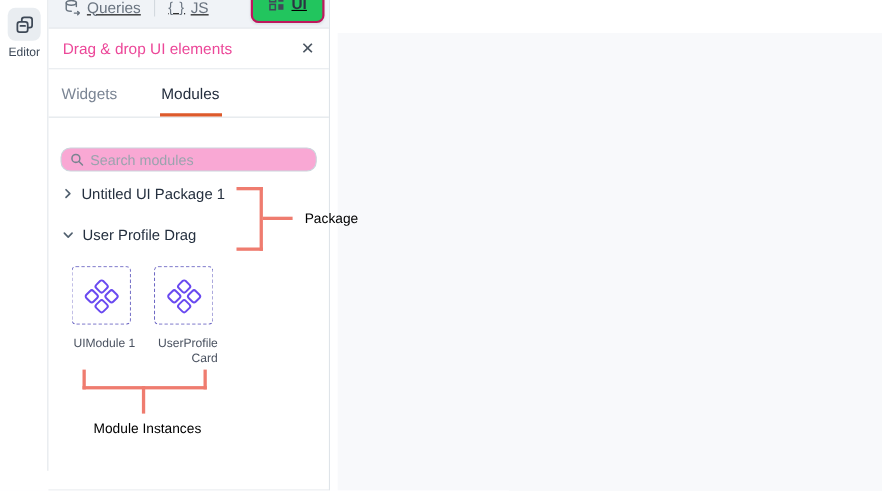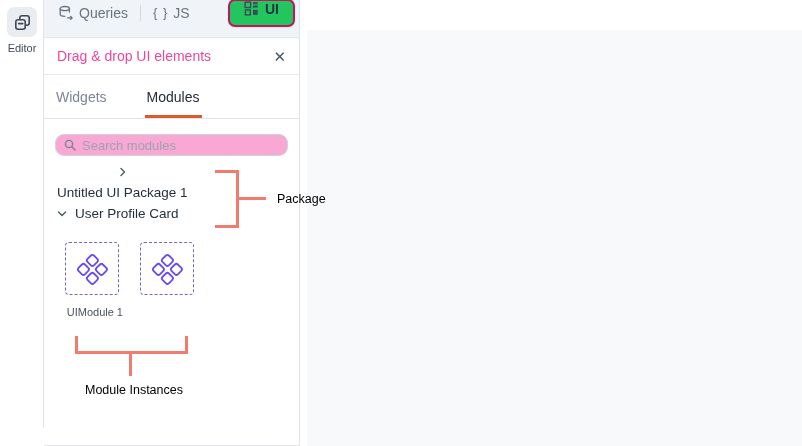--- a/index.html
+++ b/index.html
@@ -13,22 +13,22 @@
                 background:#e9edf1; border-radius:7px; display:flex;
                 align-items:center; justify-content:center; cursor:pointer; }
   .editor-label { position:absolute; left:0; top:42px; width:44px; text-align:center;
                   font-size:11px; color:#3e4a59; }
 
   
   .panel { position:absolute; left:44px; top:0; width:256px; height:446px;
            background:#ffffff; border-right:1px solid #dfe4e9;
            border-bottom:1px solid #e3e7eb; z-index:2; }
 
-  .topbar { display:flex; align-items:center; height:38px; background:#f0f3f7;
-            border-bottom:1px solid #e4e8ec; padding:0 4px 12px 14px; }
+  .topbar { display:flex; align-items:center; height:26px; background:#f0f3f7;
+            border-bottom:1px solid #e4e8ec; padding:0 4px 12px 14px;text-decoration:underline; }
   .top-tab { display:flex; align-items:center; gap:5px; font-size:14px;
              color:#6a7480; cursor:pointer; white-space:nowrap; }
   .top-divider { width:1px; height:16px; background:#d3d9df; margin:0 12px; }
   .braces { font-size:13px; letter-spacing:1px; color:#6a7480; }
   .top-tab-active { margin-left:auto; background:#22c55e; border:2px solid #be185d;
                     border-radius:7px; height:28px; padding:0 14px;
                     display:flex; align-items:flex-start; gap:6px; font-size:14px;
                     font-weight:600; color:#2b3442; cursor:pointer;
                     box-shadow:0 1px 2px rgba(27,35,51,0.07); }
 
@@ -49,21 +49,21 @@
                 border:1px solid #ccd4dc; border-radius:9px; background:#f9a8d4;
                 display:flex; align-items:center; padding:0 8px; gap:6px; }
   .search-box input { border:none; outline:none; width:100%; font-size:13px;
                       color:#2b3442; background:transparent;
                       font-family:"Liberation Sans", sans-serif; }
   .search-box input::placeholder { color:#9ba3ae; }
 
   .tree-row { position:absolute; left:13px; display:flex; align-items:center;
               gap:8px; height:18px; cursor:pointer; }
   .tree-row .lbl { font-size:13.5px; font-weight:500; color:#25303f; white-space:nowrap; }
-  .tree-row-1 { top:167px;flex-direction:column; }
+  .tree-row-1 { top:167px; }
   .tree-row-2 { top:204px; }
 
   .mod-card { position:absolute; width:54px; height:53px;
               border:1.5px dashed #6e68c4; border-radius:4px; background:#fff;
               display:flex; align-items:center; justify-content:center; cursor:grab; }
   .mod-card-1 { left:21px; top:242px; }
   .mod-card-2 { left:96px; top:242px; }
   .mod-label { position:absolute; top:306px; width:62px; text-align:right;
                font-size:11px; line-height:1.25; color:#4a5260;
                word-break:break-all; }
@@ -170,21 +170,21 @@
     </span>
     <span class="lbl">Untitled UI Package 1</span>
   </div>
 
   <div class="tree-row tree-row-2">
     <span>
       <svg width="10" height="9" viewBox="0 0 10 9" fill="none" stroke="#51606f" stroke-width="1.5" stroke-linecap="round" stroke-linejoin="round">
         <polyline points="1.5,3 5,6.5 8.5,3"></polyline>
       </svg>
     </span>
-    <span class="lbl">User Profile Card</span>
+    <span class="lbl">User Profile Drag</span>
   </div>
 
   <div class="mod-card mod-card-1">
     <span>
       <svg width="36" height="36" viewBox="0 0 44 44" fill="none" stroke="#6a4af0" stroke-width="2.2" stroke-linejoin="round">
         <rect x="17" y="6" width="11" height="11" rx="2.5" transform="rotate(45 22.5 11.5)"></rect>
         <rect x="6" y="17" width="11" height="11" rx="2.5" transform="rotate(45 11.5 22.5)"></rect>
         <rect x="28" y="17" width="11" height="11" rx="2.5" transform="rotate(45 33.5 22.5)"></rect>
         <rect x="17" y="28" width="11" height="11" rx="2.5" transform="rotate(45 22.5 33.5)"></rect>
       </svg>
@@ -195,20 +195,21 @@
       <svg width="36" height="36" viewBox="0 0 44 44" fill="none" stroke="#6a4af0" stroke-width="2.2" stroke-linejoin="round">
         <rect x="17" y="6" width="11" height="11" rx="2.5" transform="rotate(45 22.5 11.5)"></rect>
         <rect x="6" y="17" width="11" height="11" rx="2.5" transform="rotate(45 11.5 22.5)"></rect>
         <rect x="28" y="17" width="11" height="11" rx="2.5" transform="rotate(45 33.5 22.5)"></rect>
         <rect x="17" y="28" width="11" height="11" rx="2.5" transform="rotate(45 22.5 33.5)"></rect>
       </svg>
     </span>
   </div>
 
   <div class="mod-label mod-label-1">UIModule 1</div>
+  <div class="mod-label mod-label-2">UserProfileCard</div>
 </div>
 
 <div class="ann-line pkg-top"></div>
 <div class="ann-line pkg-vert"></div>
 <div class="ann-line pkg-mid"></div>
 <div class="ann-line pkg-bot"></div>
 <div class="ann-text pkg-label">Package</div>
 
 <div class="ann-line mi-vert1"></div>
 <div class="ann-line mi-vert2"></div>

